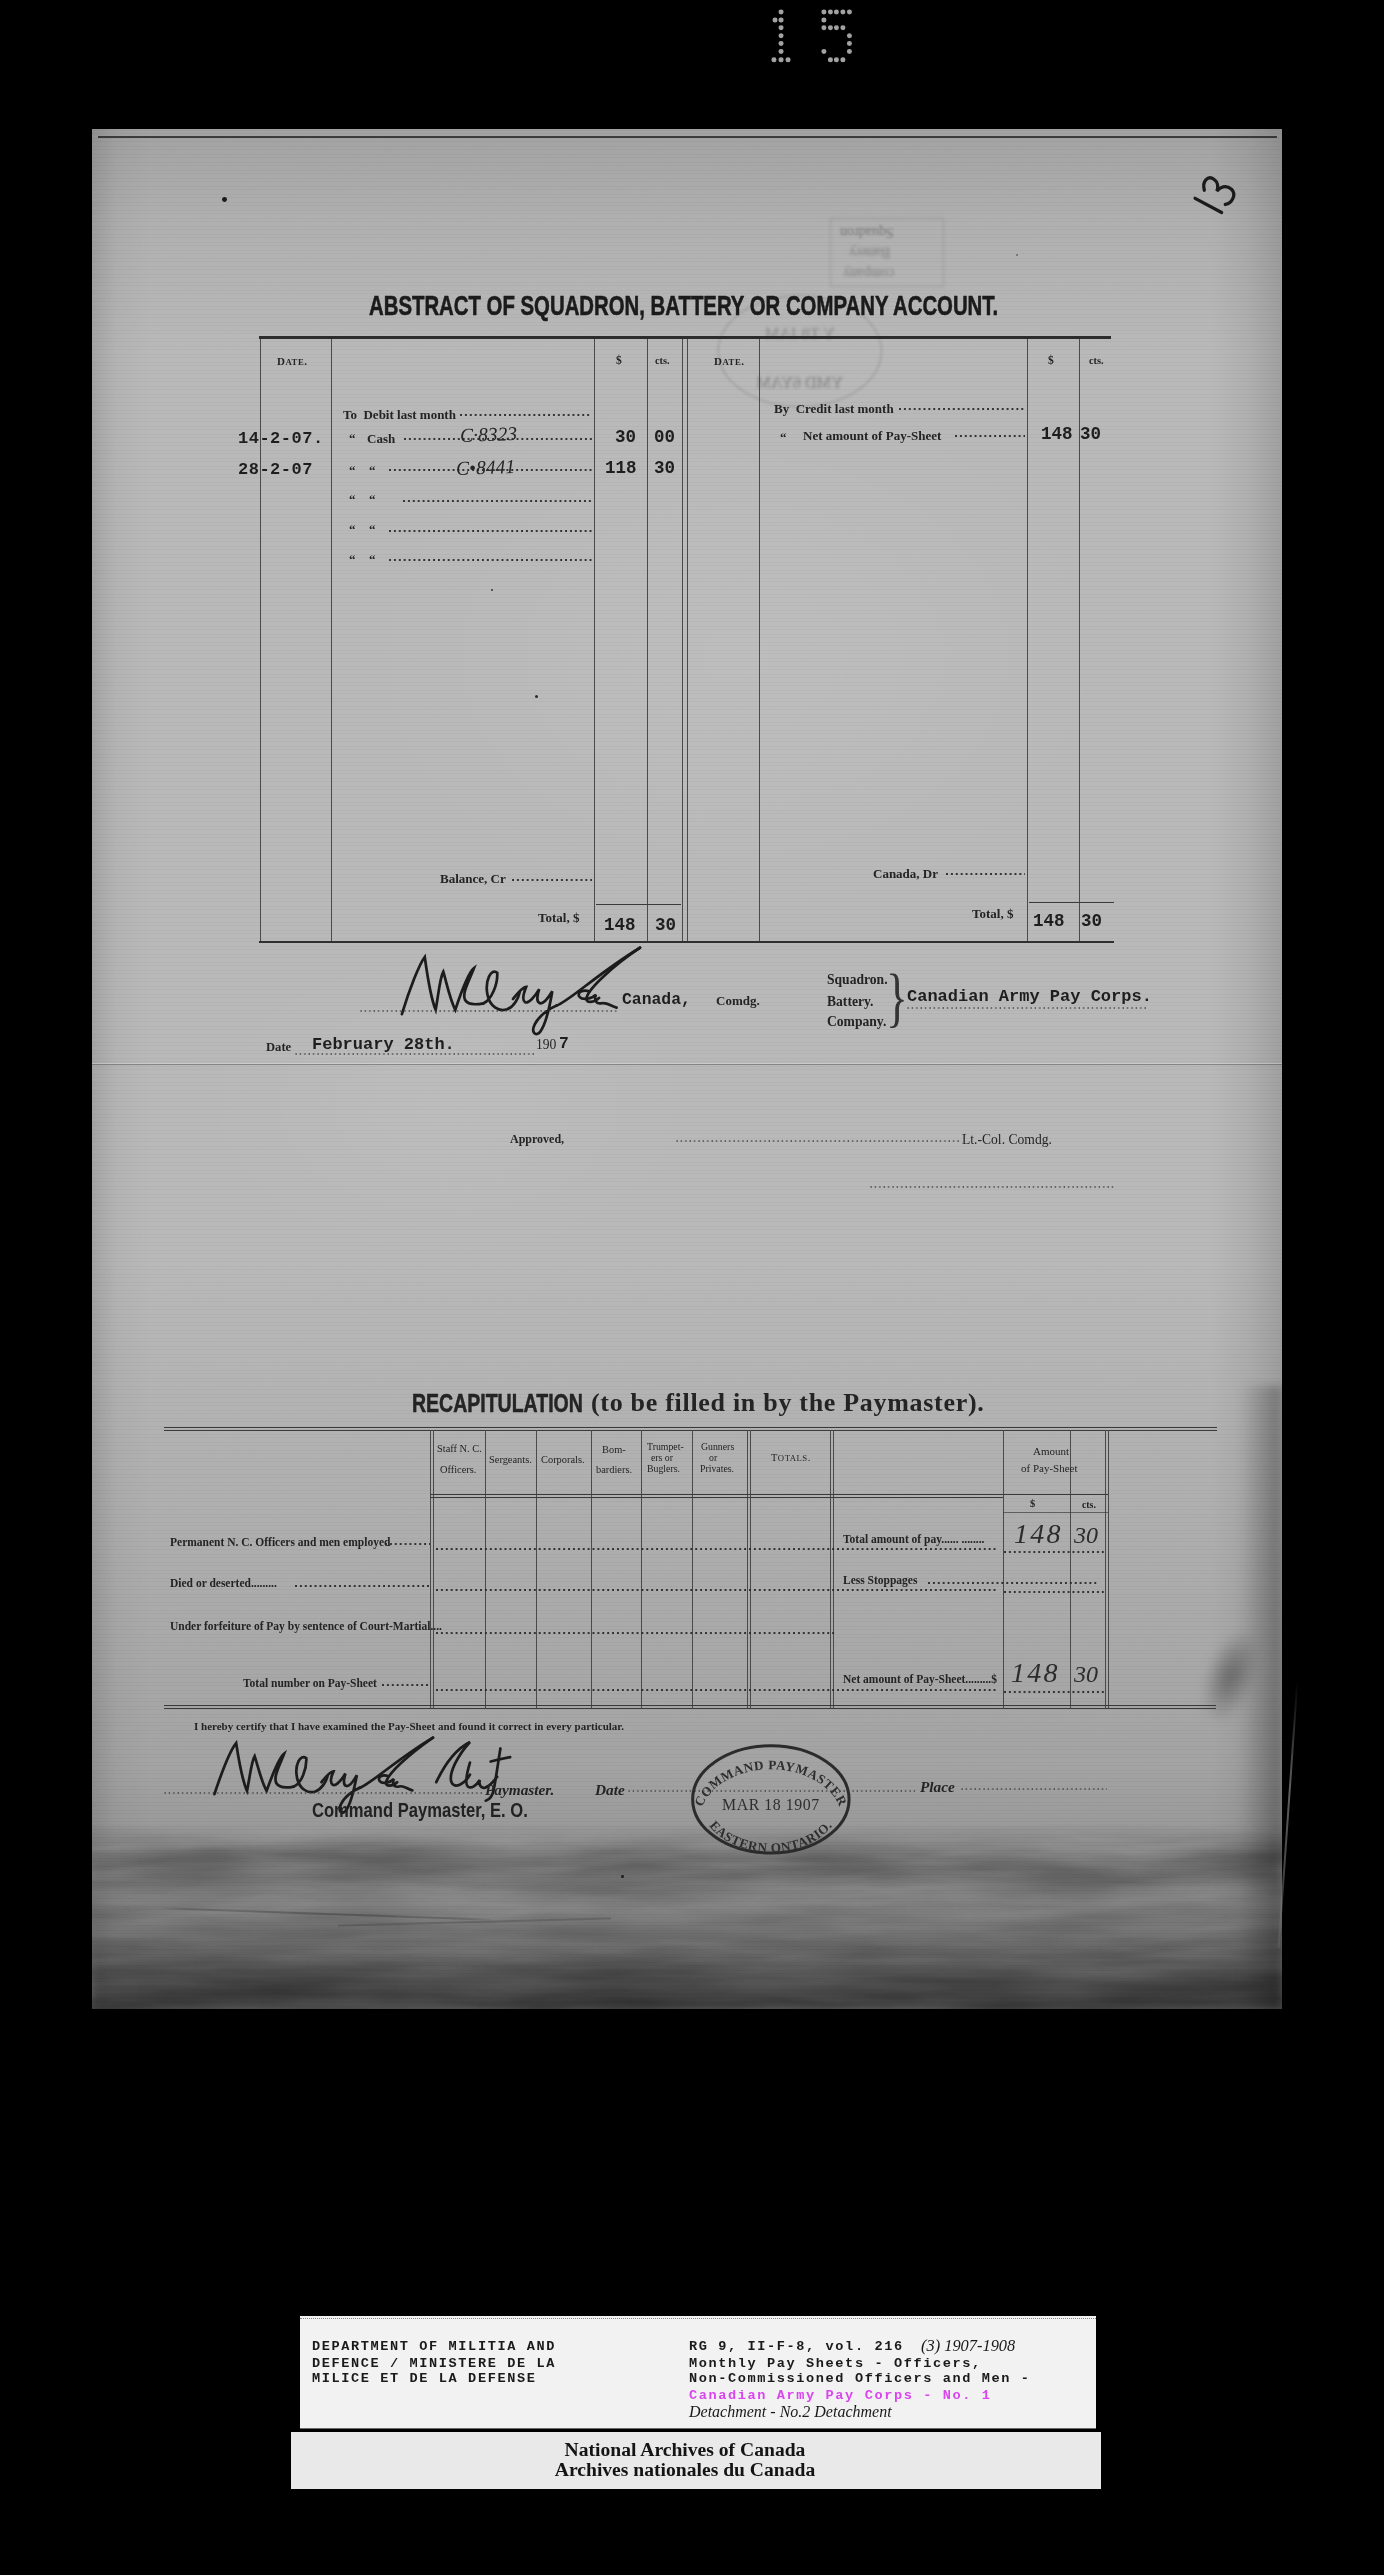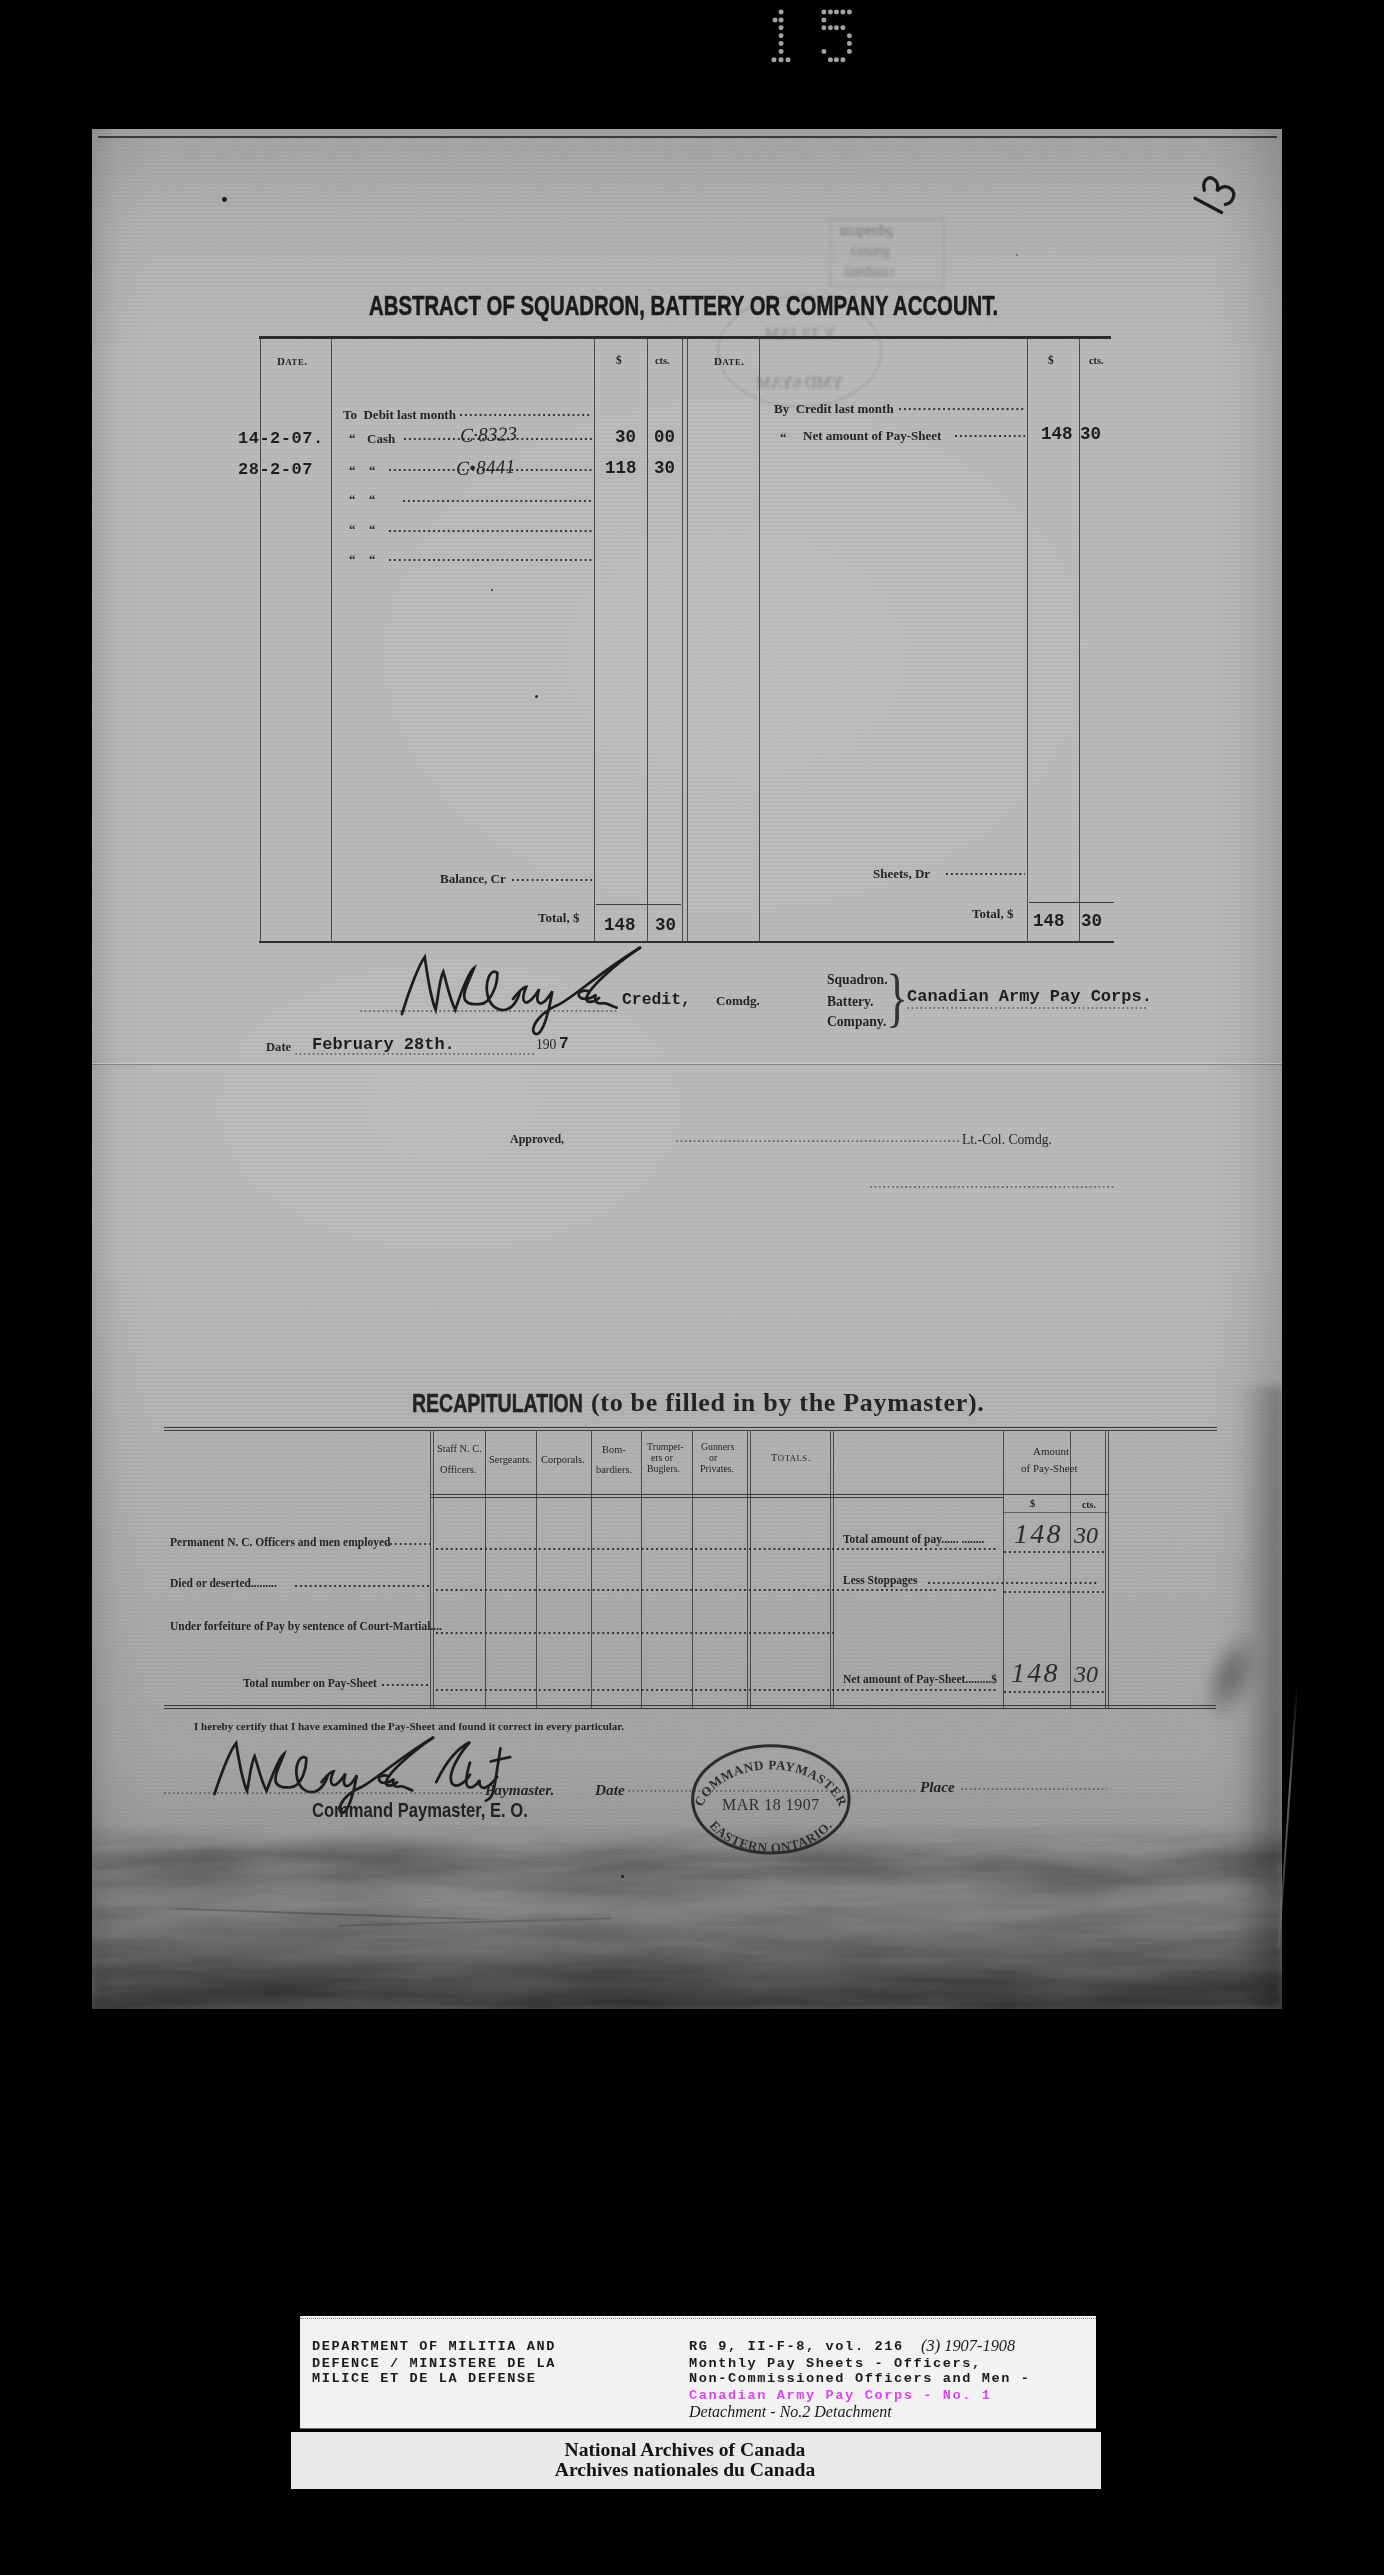--- a/index.html
+++ b/index.html
@@ -197,40 +197,40 @@
 <div class="t mono" style="left:1041px;top:426px;font-size:17.5px;font-weight:bold;">148</div>
 <div class="t mono" style="left:1080px;top:426px;font-size:17.5px;font-weight:bold;">30</div>
 
 <div class="t ser" style="left:440px;top:872px;font-size:13px;font-weight:bold;">Balance, Cr</div>
 <div class="dl" style="left:512px;top:879px;width:80px;"></div>
 
 <div class="t ser" style="left:538px;top:911px;font-size:13px;font-weight:bold;">Total, $</div>
 <div class="t mono" style="left:604px;top:917px;font-size:17.5px;font-weight:bold;">148</div>
 <div class="t mono" style="left:655px;top:917px;font-size:17.5px;font-weight:bold;">30</div>
 
-<div class="t ser" style="left:873px;top:867px;font-size:13px;font-weight:bold;">Sheets, Dr</div>
+<div class="t ser" style="left:873px;top:867px;font-size:13px;font-weight:bold;">Canada, Dr</div>
 <div class="dl" style="left:946px;top:873px;width:79px;"></div>
 
 <div class="t ser" style="left:972px;top:907px;font-size:13px;font-weight:bold;">Total, $</div>
 <div class="t mono" style="left:1033px;top:913px;font-size:17.5px;font-weight:bold;">148</div>
 <div class="t mono" style="left:1081px;top:913px;font-size:17.5px;font-weight:bold;">30</div>
 
 <svg style="position:absolute;left:382px;top:939px;" width="273" height="109" viewBox="0 0 500 200">
 <g fill="none" stroke="#1c1c1c" stroke-width="5" stroke-linecap="round">
 <path d="M 36,138 C 50,92 68,46 78,33 C 82,62 88,106 98,130 C 104,96 106,70 112,60 C 118,80 124,110 134,130 C 144,100 158,62 168,54 C 158,80 146,100 152,112 C 158,122 176,120 186,118"></path>
 <path d="M 186,118 C 200,112 212,84 211,62 C 200,52 188,76 193,102 C 197,124 214,134 229,129 C 242,124 250,108 252,98"></path>
 <path d="M 240,110 C 248,100 258,88 264,88 C 260,98 256,112 262,116 C 268,119 280,106 288,92 C 284,104 282,116 290,118 C 298,119 306,106 312,96 C 308,120 300,156 290,170 C 282,180 272,172 280,156 C 286,144 304,128 320,122"></path>
 <path d="M 320,122 C 340,116 400,60 473,16"></path>
 <path d="M 473,16 C 420,52 380,90 375,107 C 372,120 390,116 398,108"></path>
 <path d="M 380,96 C 368,92 356,98 362,106 C 368,113 384,110 392,102 C 388,112 392,120 402,118 C 412,115 420,124 430,126"></path>
 </g>
 </svg>
 <div class="dlf" style="left:360px;top:1010px;width:259px;"></div>
 
-<div class="t mono" style="left:622px;top:992px;font-size:16.4px;font-weight:bold;">Credit,</div>
+<div class="t mono" style="left:622px;top:992px;font-size:16.4px;font-weight:bold;">Canada,</div>
 <div class="t ser" style="left:716px;top:994px;font-size:13px;font-weight:bold;text-align:center;">Comdg.</div>
 
 <div class="t ser" style="left:827px;top:973px;font-size:13.6px;font-weight:bold;">Squadron.</div>
 <div class="t ser" style="left:827px;top:995px;font-size:13.6px;font-weight:bold;">Battery.</div>
 <div class="t ser" style="left:827px;top:1015px;font-size:13.6px;font-weight:bold;">Company.</div>
 <div class="t ser" style="left:886px;top:965px;font-size:65px;font-weight:normal;color:#333;transform:scaleX(.7);transform-origin:left top;">}</div>
 <div class="t mono" style="left:907px;top:988px;font-size:17px;font-weight:bold;">Canadian Army Pay Corps.</div>
 <div class="dlf" style="left:907px;top:1007px;width:240px;"></div>
 
 <div class="t ser" style="left:266px;top:1041px;font-size:12.6px;font-weight:bold;">Date</div>

